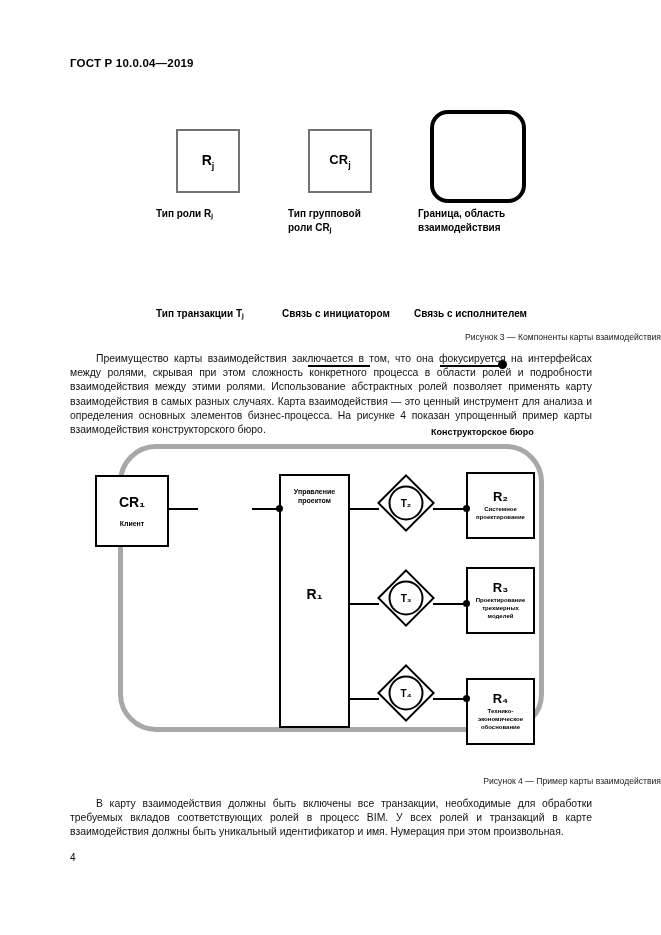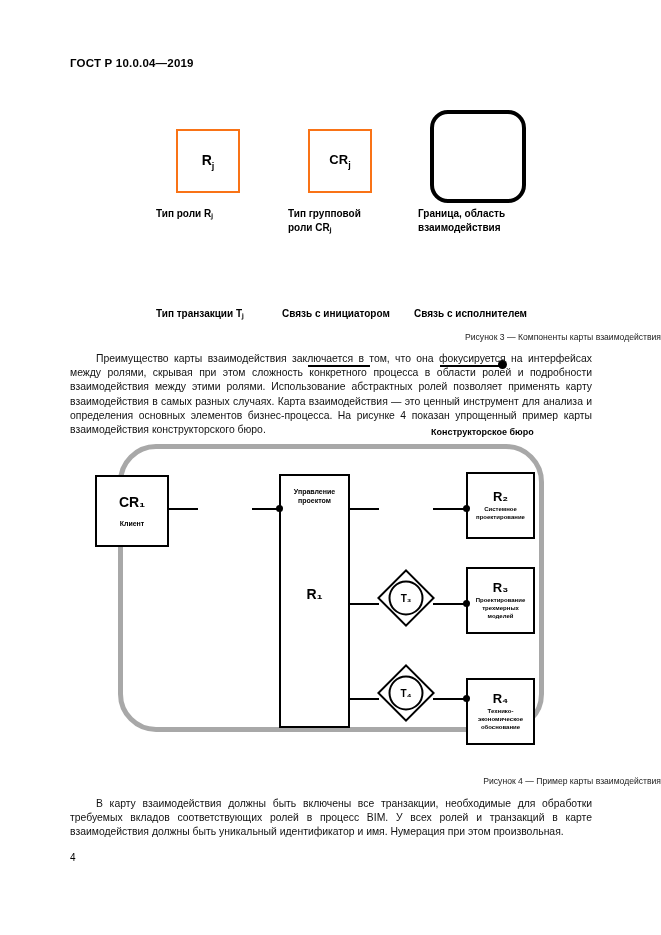--- a/index.html
+++ b/index.html
@@ -21,21 +21,21 @@
     left:70px; top:57px;
     font-size:11.5px;
     font-weight:bold;
     letter-spacing:0.2px;
   }
   
   .fig3 { position:absolute; left:0; top:95px; width:661px; height:250px; }
 
   .sym-box {
     position:absolute;
-    border:2px solid #f97316;
+    border:2px solid #737373;
     background:#fff;
     display:flex; align-items:center; justify-content:center;
     font-weight:bold;
   }
   #sym-role      { left:176px; top:34px; width:60px; height:60px; font-size:14px; }
   #sym-grouprole { left:308px; top:34px; width:60px; height:60px; font-size:13px; }
   #sym-boundary  {
     left:430px; top:15px; width:88px; height:85px;
     border:4px solid #000; border-radius:18px;
   }
@@ -272,20 +272,25 @@
     <div class="conn" style="left:346px; top:179px; width:33px; height:2px;"></div>
 
     <div class="conn" style="left:433px; top:179px; width:35px; height:2px;"></div>
     <div class="dot" style="left:463px; top:176px;"></div>
 
     <div class="conn" style="left:346px; top:274px; width:33px; height:2px;"></div>
 
     <div class="conn" style="left:433px; top:274px; width:35px; height:2px;"></div>
     <div class="dot" style="left:463px; top:271px;"></div>
 
+    <div class="tr" id="tr-2">
+      <div class="dm"></div>
+      <div class="ci"></div>
+      <div class="lb">T₂</div>
+    </div>
     <div class="tr" id="tr-3">
       <div class="dm"></div>
       <div class="ci"></div>
       <div class="lb">T₃</div>
     </div>
     <div class="tr" id="tr-4">
       <div class="dm"></div>
       <div class="ci"></div>
       <div class="lb">T₄</div>
     </div>

